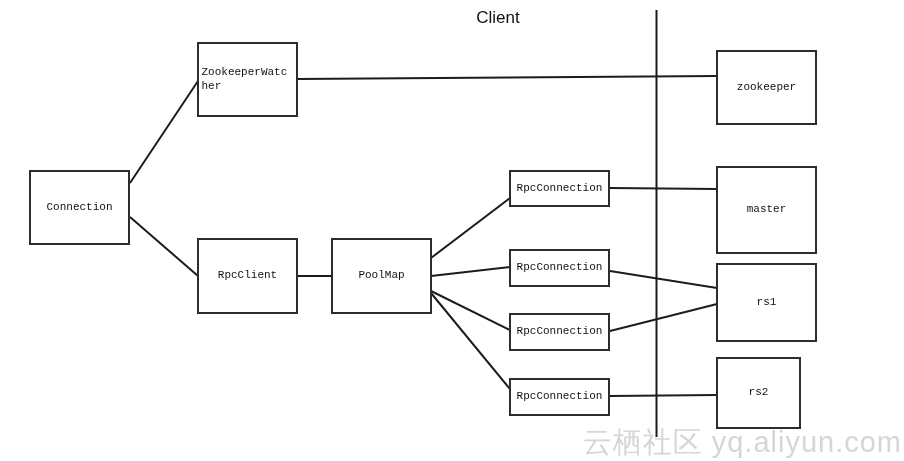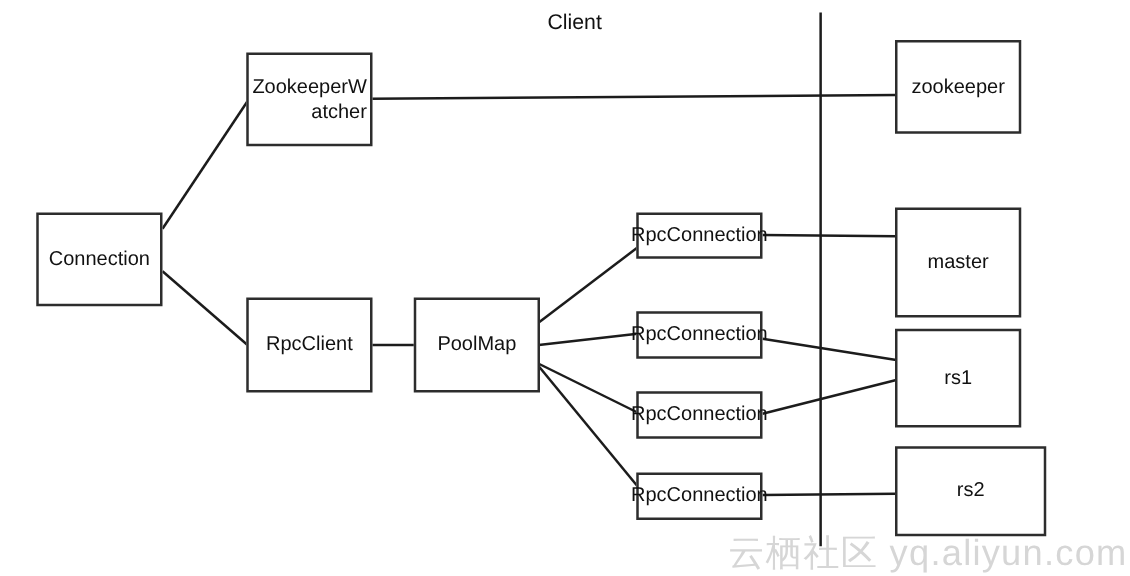--- a/index.html
+++ b/index.html
@@ -20,52 +20,54 @@
     left: 0; top: 0;
     width: 904px; height: 461px;
   }
   #edge-layer line {
     stroke: var(--line, #1c1c1c);
     stroke-width: 2;
   }
   .zone-label {
     position: absolute;
     width: 120px;
+    text-align: center;
     font-size: 17px;
     color: var(--text, #111111);
   }
   #client-label { left: 438px; top: 8px; }
   #server-label { left: 708px; top: 8px; }
   .node {
     position: absolute;
     box-sizing: border-box;
     background: var(--fill, #ffffff);
     border: 2px solid var(--border, #2d2d2d);
     display: flex;
     align-items: center;
     justify-content: center;
-    text-align: right;
-    font-size: 16px;
+    text-align: left;
+    font-size: 11px;
     color: var(--text, #111111);
     line-height: 1.25;
+    font-family: Liberation Mono, monospace;
   }
   .node .lbl { display: inline-block; }
   #node-zookeeper-watcher .lbl { max-width: 92px; word-break: break-all; }
   #node-connection        { left: 29px;  top: 170px; width: 101px; height: 75px; }
   #node-zookeeper-watcher { left: 197px; top: 42px;  width: 101px; height: 75px; }
   #node-rpc-client        { left: 197px; top: 238px; width: 101px; height: 76px; }
   #node-pool-map          { left: 331px; top: 238px; width: 101px; height: 76px; }
   #node-rpc-connection-1  { left: 509px; top: 170px; width: 101px; height: 37px; }
   #node-rpc-connection-2  { left: 509px; top: 249px; width: 101px; height: 38px; }
   #node-rpc-connection-3  { left: 509px; top: 313px; width: 101px; height: 38px; }
   #node-rpc-connection-4  { left: 509px; top: 378px; width: 101px; height: 38px; }
-  #node-zookeeper         { left: 716px; top: 32px;  width: 101px; height: 75px; }
+  #node-zookeeper         { left: 716px; top: 50px;  width: 101px; height: 75px; }
   #node-master            { left: 716px; top: 166px; width: 101px; height: 88px; }
   #node-rs1               { left: 716px; top: 263px; width: 101px; height: 79px; }
-  #node-rs2               { left: 716px; top: 357px; width: 121px; height: 72px; }
+  #node-rs2               { left: 716px; top: 357px; width: 85px; height: 72px; }
   #watermark {
     position: absolute;
     right: 2px;
     top: 423px;
     font-size: 29px;
     letter-spacing: 1px;
     color: var(--watermark, #d6d6d6);
     white-space: nowrap;
     pointer-events: none;
   }

